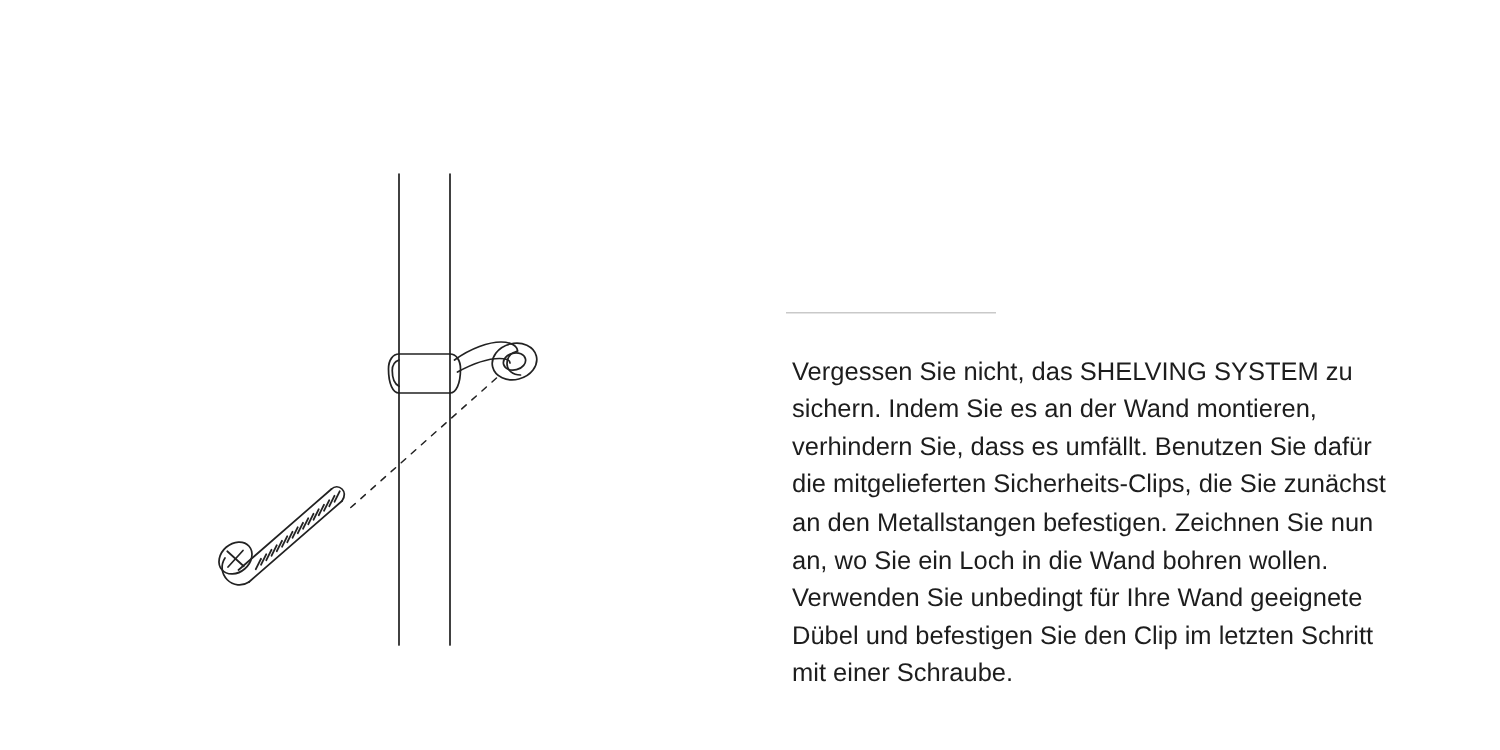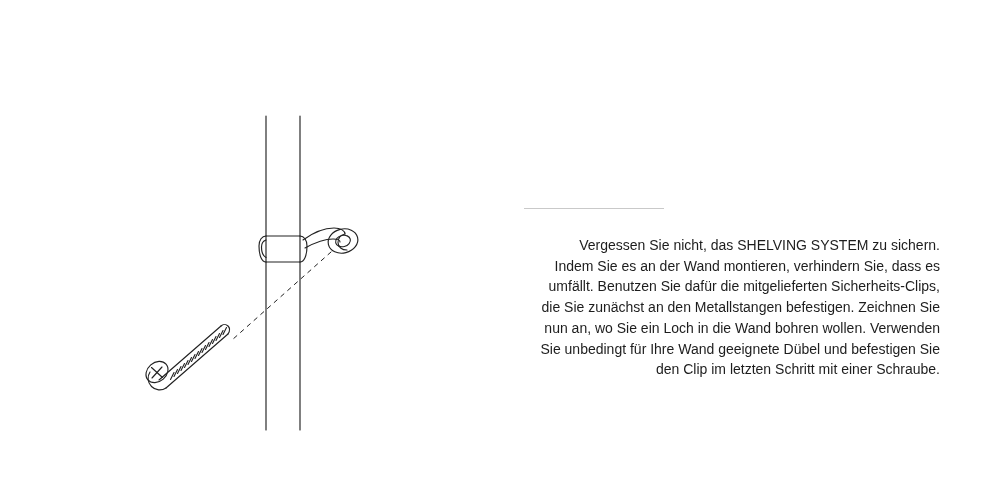--- a/index.html
+++ b/index.html
@@ -48,26 +48,26 @@
   }
   .step-title {
     font-size: 20.5px;
     font-weight: 400;
     letter-spacing: 0.6px;
     color: #1d1d1d;
     margin: 0 0 6px 0;
     line-height: 1.25;
   }
   .step-body {
-    font-size: 14px;
+    font-size: 17px;
     line-height: 1.48;
     color: #1d1d1d;
-    margin: 16px;
+    margin: 4px;
     width: 400px;
-    text-align: right;
+    text-align: left;
   }
 </style>
 </head>
 <body>
 
 <div class="page">
 
   <div class="illustration">
     <svg width="500" height="500" viewBox="0 0 500 500" xmlns="http://www.w3.org/2000/svg">
       <g fill="none" stroke="#222222" stroke-width="1.15" stroke-linecap="round" stroke-linejoin="round">

